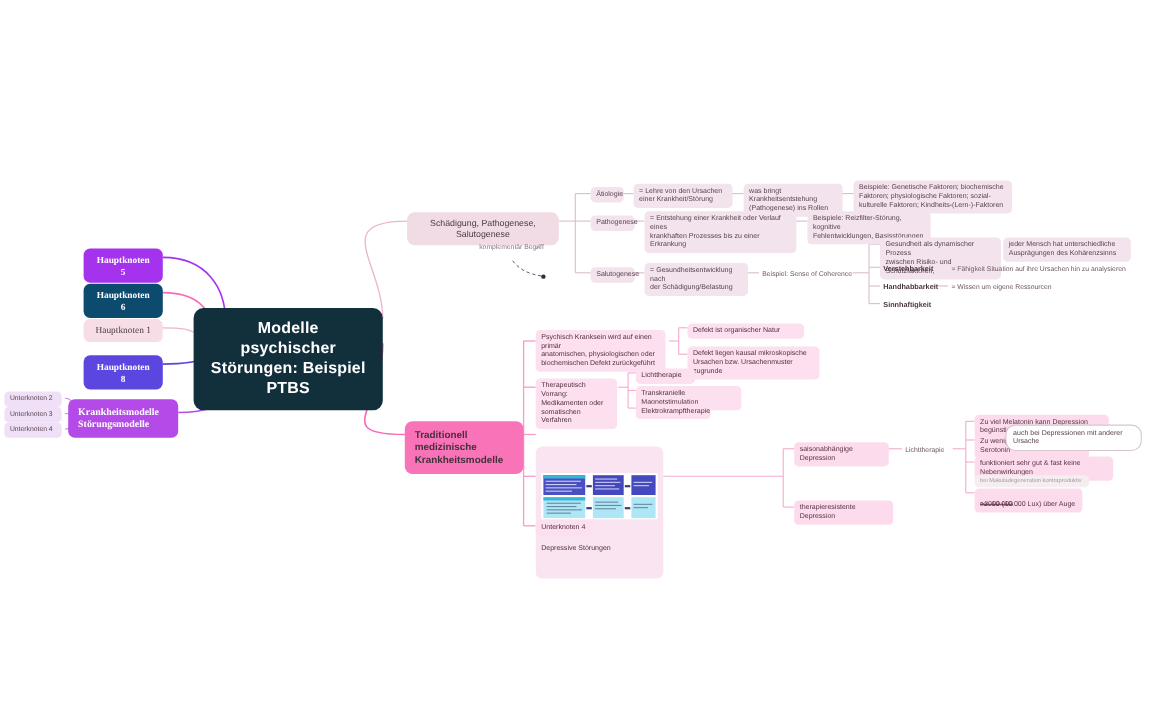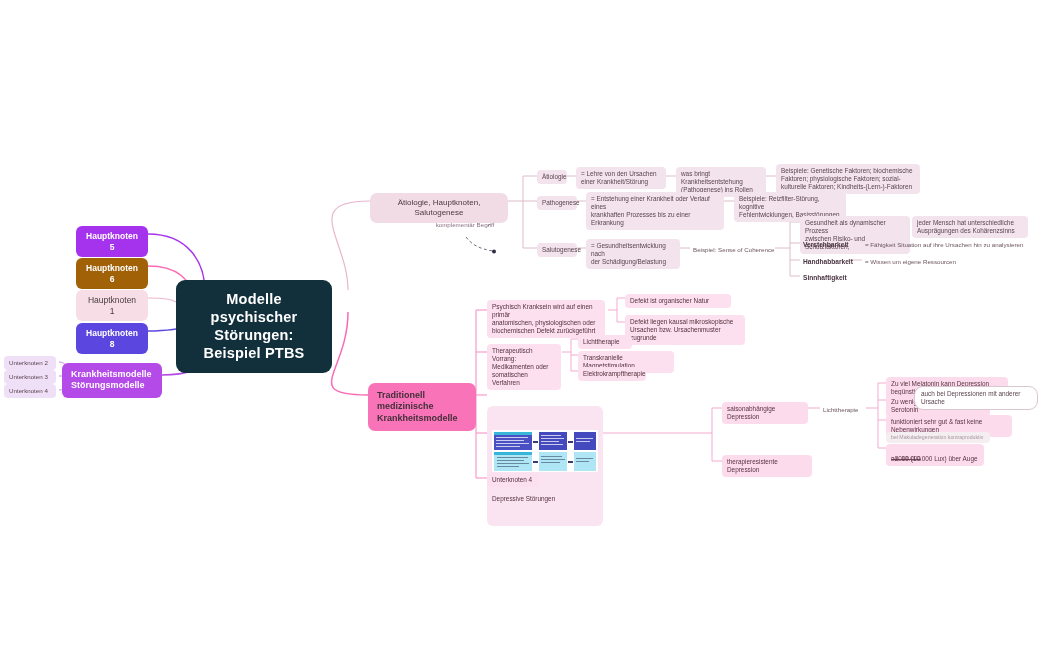--- a/index.html
+++ b/index.html
@@ -14,23 +14,23 @@
   .node{position:absolute;box-sizing:border-box;border-radius:7px;
         line-height:1.25;white-space:pre-line;}
 
   
   .central{
     background:#12303b;color:#ffffff;font-size:14.5px;font-weight:bold;
     padding:10px 14px;border-radius:9px;text-align:center;letter-spacing:.2px;
   }
 
   
-  .mn{font-size:8.5px;font-weight:bold;padding:5px 9px;border-radius:6px;}
+  .mn{font-size:8.5px;font-weight:bold;padding:5px 9px;border-radius:6px;font-family:Liberation Serif, serif;}
   .mn-purple{background:#a533ee;color:#ffffff;}
-  .mn-pink{background:#a16207;color:#ffffff;}
+  .mn-pink{background:#0c4a6e;color:#ffffff;}
   .mn-lightpink{background:#f7dde5;color:#4a3b42;}
   .mn-blue{background:#5b47e0;color:#ffffff;}
   .mn-violet{background:#b44ae8;color:#ffffff;font-size:9px;padding:6px 9px;}
   .mn-hotpink{background:#f973b8;color:#43303a;font-size:9px;padding:7px 9px;font-weight:bold;}
 
   
   .sub{background:#f3e3ec;color:#5a4450;font-size:6.4px;padding:3px 5px;border-radius:4px;}
   .sub-lav{background:#efe0f7;color:#5a4450;font-size:6.2px;padding:3px 5px;border-radius:4px;}
   .sub-pinkbg{background:#fce0ef;color:#55303f;font-size:6.4px;padding:3px 5px;border-radius:4px;}
   .sub-deeppink{background:#fcdcec;color:#5a3244;font-size:6.4px;padding:3px 5px;border-radius:4px;}
@@ -139,37 +139,37 @@
     <path d="M878 383 V448" stroke="#f5a9cf" stroke-width="1" fill="none"></path>
     <path d="M878 383 H886" stroke="#f5a9cf" stroke-width="1" fill="none"></path>
     <path d="M878 400 H886" stroke="#f5a9cf" stroke-width="1" fill="none"></path>
     <path d="M878 420 H886" stroke="#f5a9cf" stroke-width="1" fill="none"></path>
     <path d="M878 448 H886" stroke="#f5a9cf" stroke-width="1" fill="none"></path>
 
     <path d="M896 378 C904 380 902 388 905 391 C902 394 904 402 896 404" stroke="#55555f" stroke-width=".8" fill="none"></path>
     <path d="M905 391 H914" stroke="#55555f" stroke-width=".8" fill="none"></path>
   </svg>
 
-  <div class="node central" style="left:176px;top:280px;width:156px;">Modelle psychischer
+  <div class="node central" style="left:176px;top:280px;width:172px;">Modelle psychischer
 Störungen: Beispiel PTBS</div>
 
   <div class="node mn mn-purple" style="left:76px;top:226px;width:72px;text-align:center;">Hauptknoten 5</div>
   <div class="node mn mn-pink" style="left:76px;top:258px;width:72px;text-align:center;">Hauptknoten 6</div>
   <div class="node mn mn-lightpink" style="left:76px;top:290px;width:72px;text-align:center;font-weight:normal;">Hauptknoten 1</div>
   <div class="node mn mn-blue" style="left:76px;top:323px;width:72px;text-align:center;">Hauptknoten 8</div>
 
   <div class="node mn mn-violet" style="left:62px;top:363px;width:100px;">Krankheitsmodelle
 Störungsmodelle</div>
 
   <div class="node sub-lav" style="left:4px;top:356px;width:52px;">Unterknoten 2</div>
   <div class="node sub-lav" style="left:4px;top:370px;width:52px;">Unterknoten 3</div>
   <div class="node sub-lav" style="left:4px;top:384px;width:52px;">Unterknoten 4</div>
 
   <div class="node" style="left:370px;top:193px;width:138px;background:#f1dbe4;color:#4a3b42;
-       font-size:8px;padding:5px 7px;text-align:center;">Ätiologie, Hauptknoten, Salutogenese</div>
+       font-size:8px;padding:5px 7px;text-align:center;">Schädigung, Pathogenese, Salutogenese</div>
 
   <div class="node dashlabel" style="left:425px;top:221px;width:80px;text-align:center;">komplementär Begriff</div>
 
   <div class="node sub" style="left:537px;top:170px;width:30px;">Ätiologie</div>
   <div class="node sub" style="left:576px;top:167px;width:90px;">= Lehre von den Ursachen
 einer Krankheit/Störung</div>
   <div class="node sub" style="left:676px;top:167px;width:90px;">was bringt Krankheitsentstehung
 (Pathogenese) ins Rollen</div>
   <div class="node sub" style="left:776px;top:164px;width:144px;">Beispiele: Genetische Faktoren; biochemische
 Faktoren; physiologische Faktoren; sozial-

